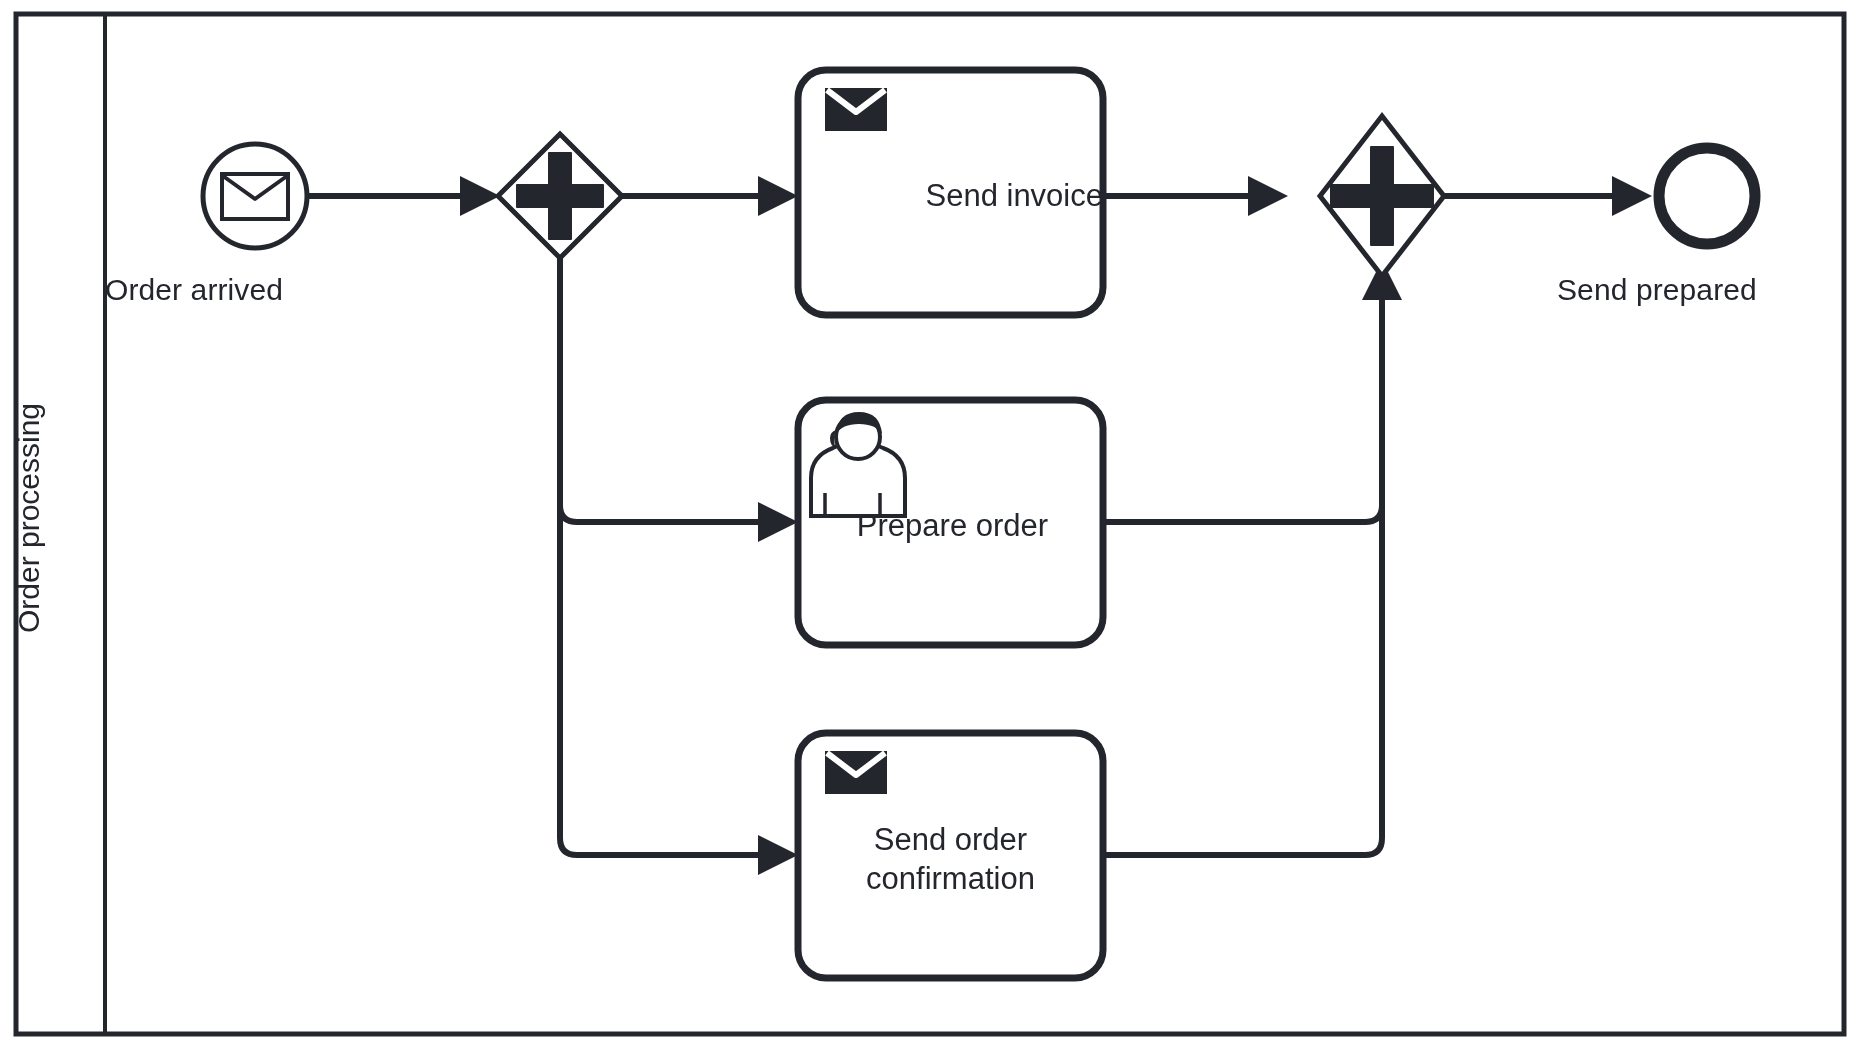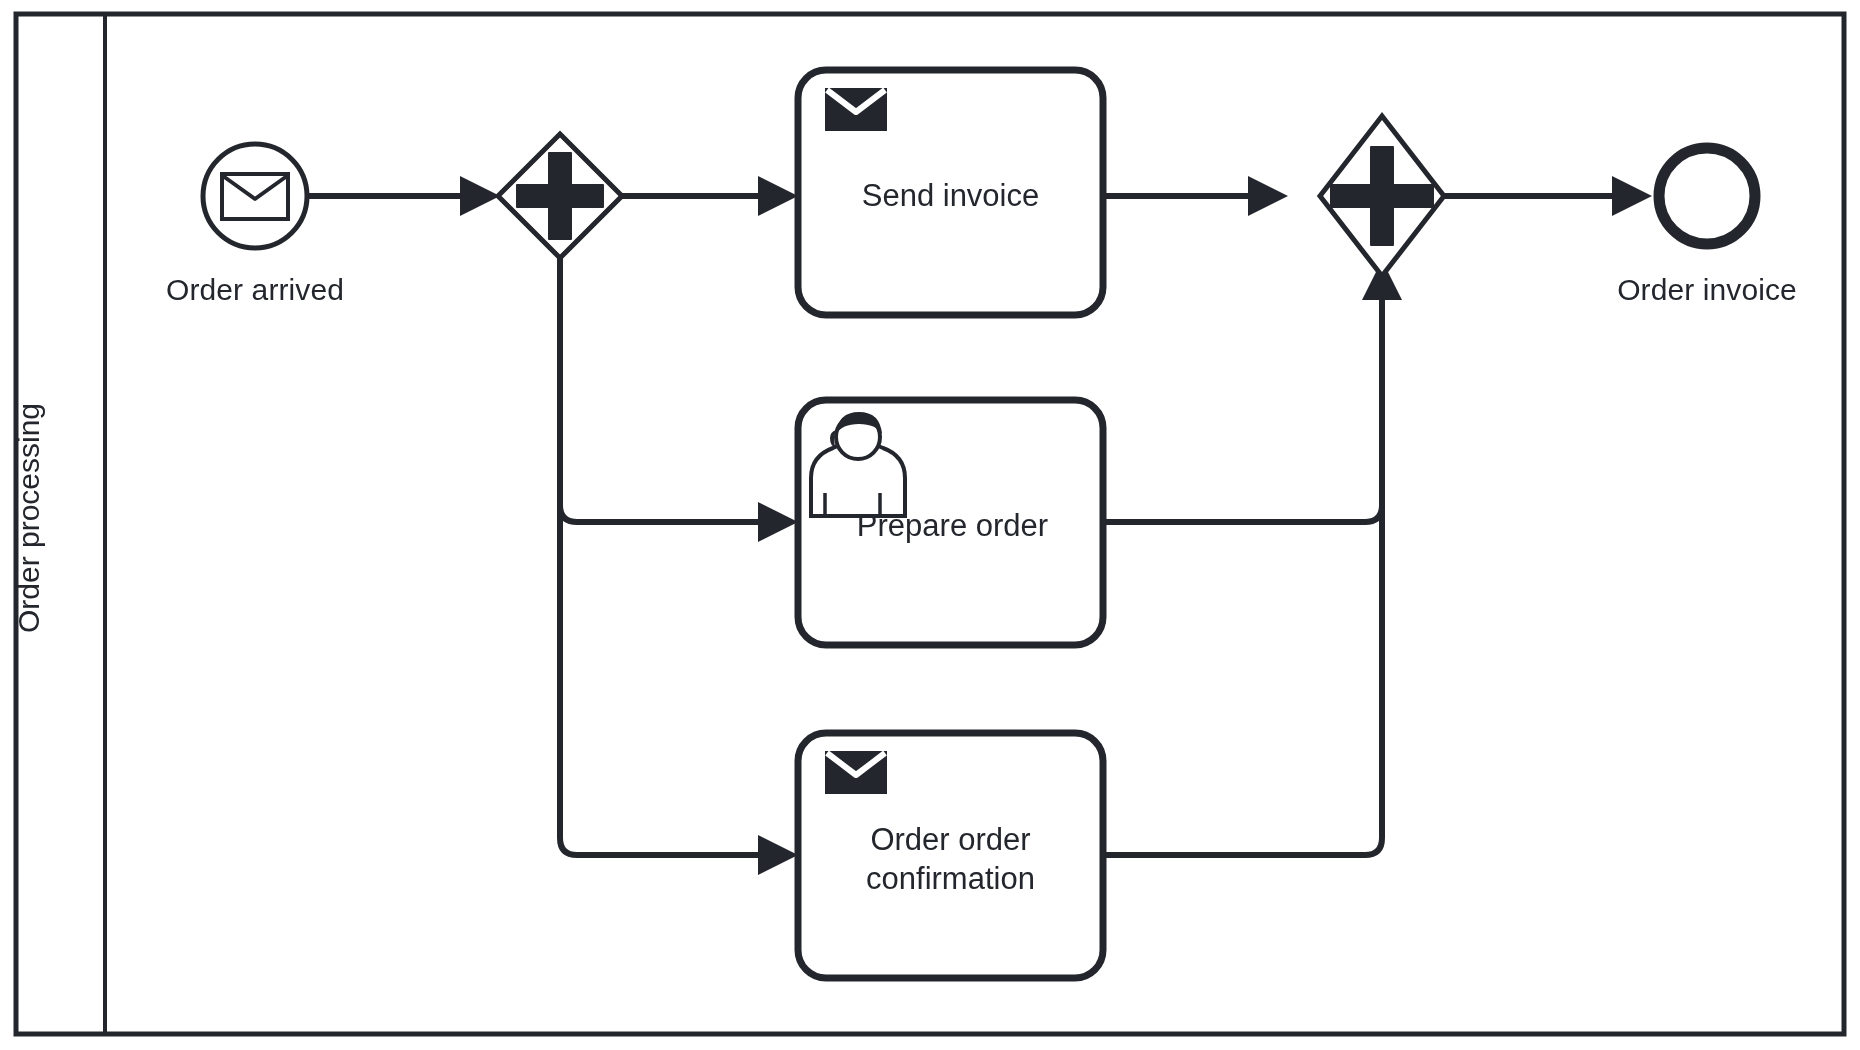--- a/index.html
+++ b/index.html
@@ -46,21 +46,20 @@
   .user-hair { fill: #24262d; }
   .user-line { stroke: #24262d; stroke-width: 3.5; fill: none; }
 
   .lbl {
     position: absolute;
     color: #24262d;
     font-family: "Liberation Sans", sans-serif;
     font-size: 30px;
     line-height: 38px;
     white-space: pre;
-    text-align: center;
     letter-spacing: 0.1px;
   }
   .task-label {
     position: absolute;
     color: #24262d;
     font-family: "Liberation Sans", sans-serif;
     font-size: 31px;
     line-height: 39px;
     text-align: center;
     white-space: pre-line;
@@ -186,22 +185,22 @@
 
     <g>
       <circle class="evt-end" cx="1707" cy="196" r="48"></circle>
     </g>
   </svg>
 
   <div class="pool-label" style="left:-131px; top:501px; width:320px;">Order processing</div>
 
   <div class="lbl" style="left:105px; top:271px; width:300px;">Order arrived</div>
 
-  <div class="task-label" style="left:798px; top:176px; width:305px;">Send invoice</div>
+  <div class="task-label" style="left:798px; top:176px; width:305px;text-align:right;">Send invoice</div>
 
   <div class="task-label" style="left:800px; top:506px; width:305px;">Prepare order</div>
 
-  <div class="task-label" style="left:798px; top:820px; width:305px;">Order order
+  <div class="task-label" style="left:798px; top:820px; width:305px;">Send order
 confirmation</div>
 
-  <div class="lbl" style="left:1557px; top:271px; width:300px;">Order invoice</div>
+  <div class="lbl" style="left:1557px; top:271px; width:300px;">Send prepared</div>
 
 </div>
 
 </body></html>

